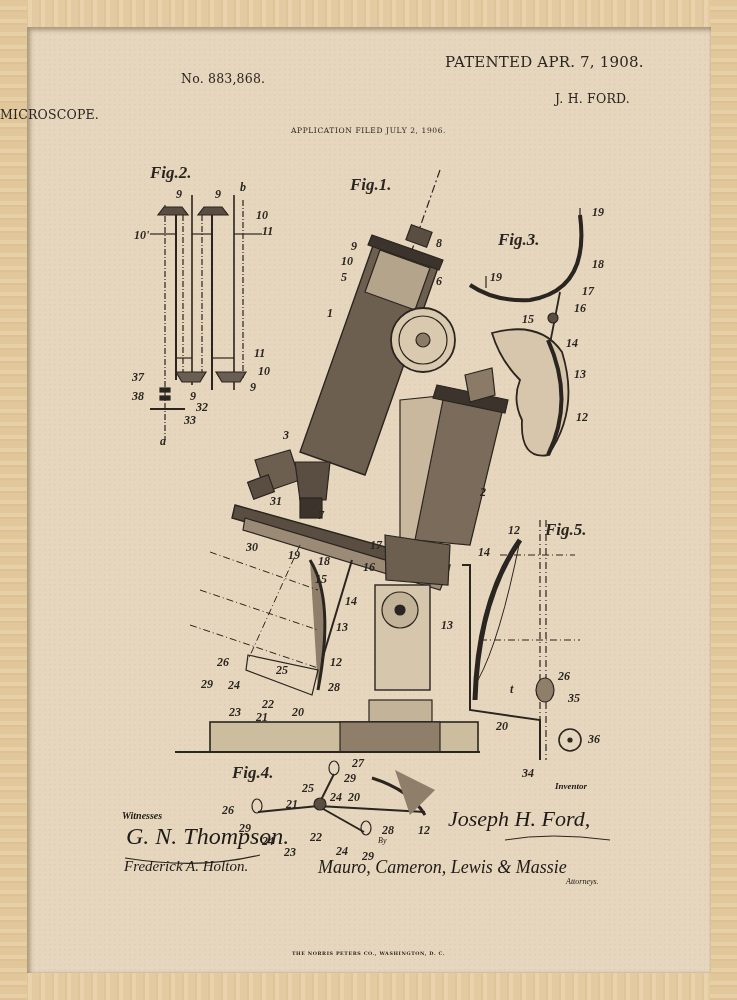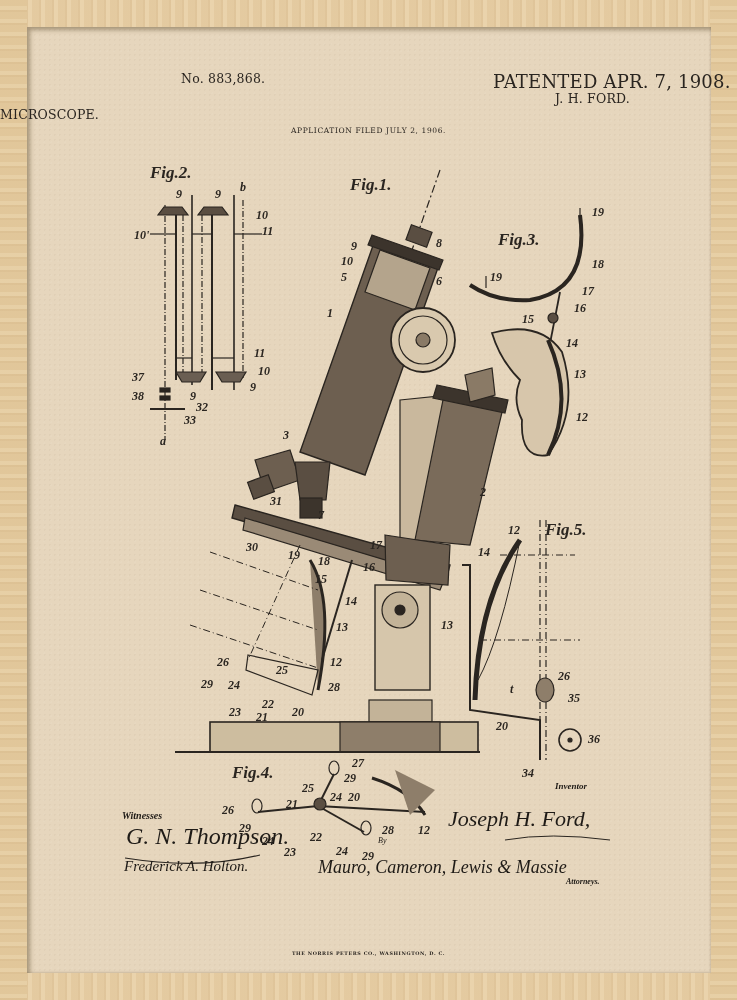--- a/index.html
+++ b/index.html
@@ -13,21 +13,21 @@
   .frame-v{position:absolute;top:0;width:27px;height:1000px;
     background:repeating-linear-gradient(0deg, rgba(190,150,100,0.18) 0 2px, rgba(255,240,215,0.12) 2px 6px, rgba(200,160,110,0.10) 6px 13px),#e4cb9f;}
   .paper{position:absolute;left:27px;top:27px;width:684px;height:946px;background:#e6d6bd;
     box-shadow: inset 3px 3px 4px rgba(90,70,40,0.45), inset -1px -1px 2px rgba(90,70,40,0.15);
     background-image:
       radial-gradient(rgba(140,115,80,0.06) 1px, transparent 1px),
       radial-gradient(rgba(255,255,255,0.05) 1px, transparent 1px);
     background-size:5px 5px, 7px 7px;}
   .hdr{position:absolute;font-family:"DejaVu Serif","Liberation Serif",serif;color:#2a2520;letter-spacing:0.2px;}
   .patno{left:145px;top:71px;font-size:12.5px;margin-left:36px;}
-  .patdate{left:445px;top:71px;font-size:18px;margin-left:48px;}
+  .patdate{left:445px;top:53px;font-size:15px;}
   .inventor-name{left:0;width:630px;text-align:right;top:91px;font-size:12.5px;}
   .title{left:0;width:737px;top:107px;font-size:12.5px;}
   .filed{left:0;width:737px;text-align:center;top:126px;font-size:7.5px;letter-spacing:0.6px;}
   .printer{left:0;width:737px;text-align:center;top:950px;font-size:4.8px;letter-spacing:0.6px;font-weight:bold;}
   .fig{position:absolute;font-family:"Liberation Serif",serif;font-style:italic;font-weight:bold;color:#2a2520;font-size:17px;}
   .lbl{position:absolute;font-family:"Liberation Serif",serif;font-style:italic;font-weight:bold;color:#2a2520;font-size:12px;}
   .script{position:absolute;font-family:"Liberation Serif",serif;font-style:italic;color:#1e1a16;}
   svg.draw{position:absolute;left:0;top:0;}
 </style>
 </head>
@@ -248,15 +248,15 @@
 <div class="lbl" style="left:362px;top:849px">29</div>
 <div class="lbl" style="left:418px;top:823px">12</div>
 
 <div class="script" style="left:122px;top:810px;font-size:10px;font-weight:bold;">Witnesses</div>
 <div class="script" style="left:126px;top:823px;font-size:24px;">G. N. Thompson.</div>
 <div class="script" style="left:124px;top:858px;font-size:15px;">Frederick A. Holton.</div>
 <div class="script" style="left:555px;top:781px;font-size:9px;font-weight:bold;">Inventor</div>
 <div class="script" style="left:448px;top:806px;font-size:22px;">Joseph H. Ford,</div>
 <div class="script" style="left:378px;top:836px;font-size:8px;">By</div>
 <div class="script" style="left:318px;top:857px;font-size:18px;">Mauro, Cameron, Lewis &amp; Massie</div>
-<div class="script" style="left:566px;top:877px;font-size:8px;font-weight:bold;">Attorneys.</div>
+<div class="script" style="left:566px;top:877px;font-size:8px;font-weight:normal;">Attorneys.</div>
 
 <div class="hdr printer">THE NORRIS PETERS CO., WASHINGTON, D. C.</div>
 
 </body></html>

